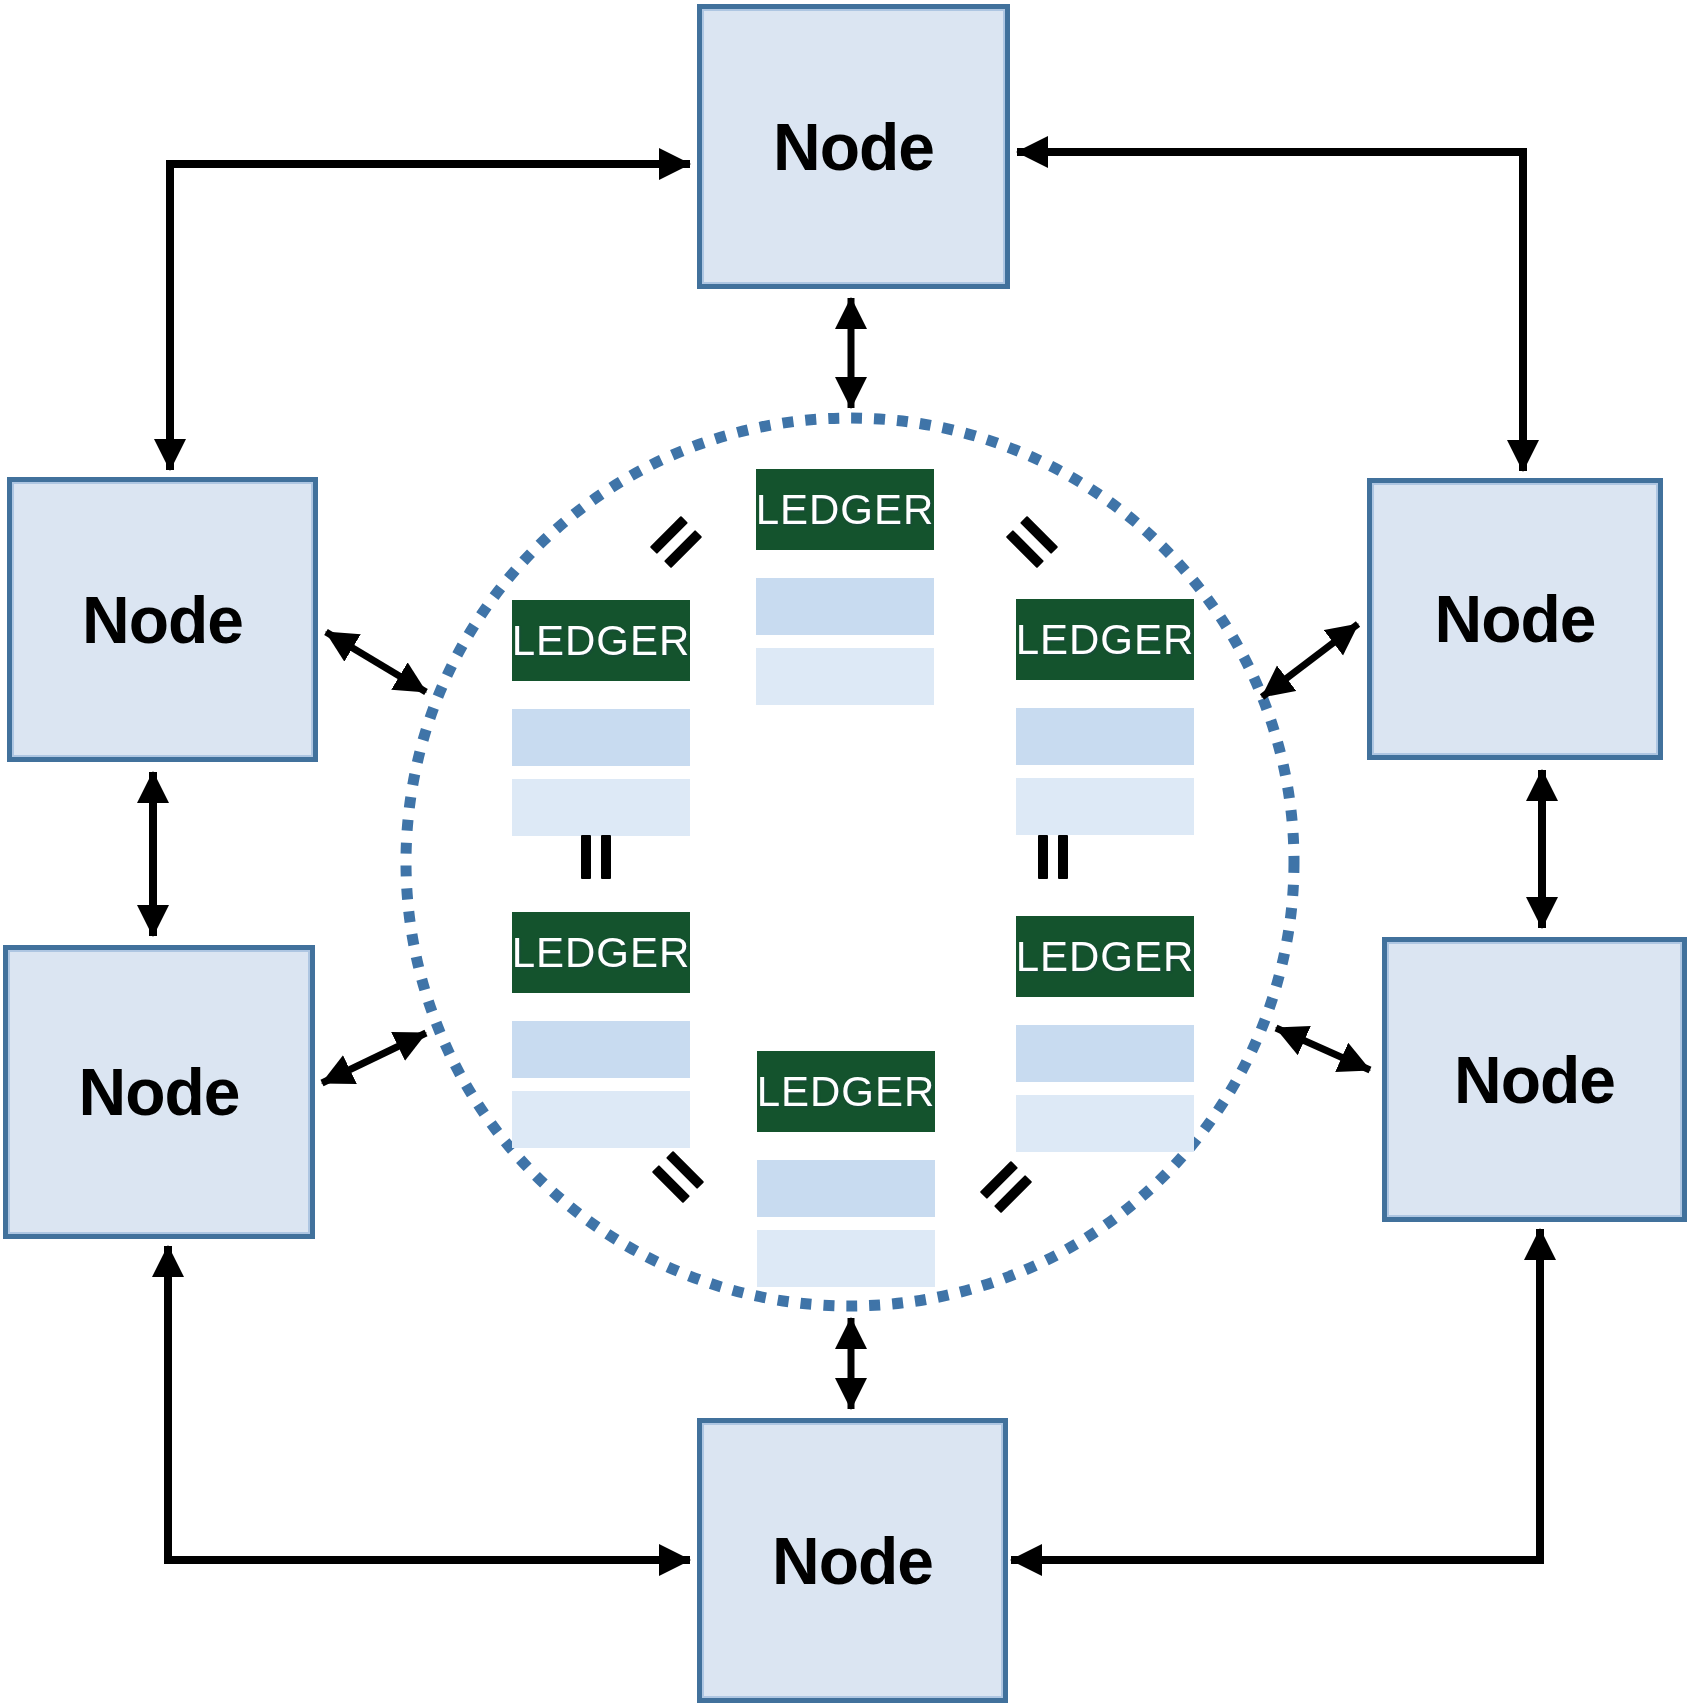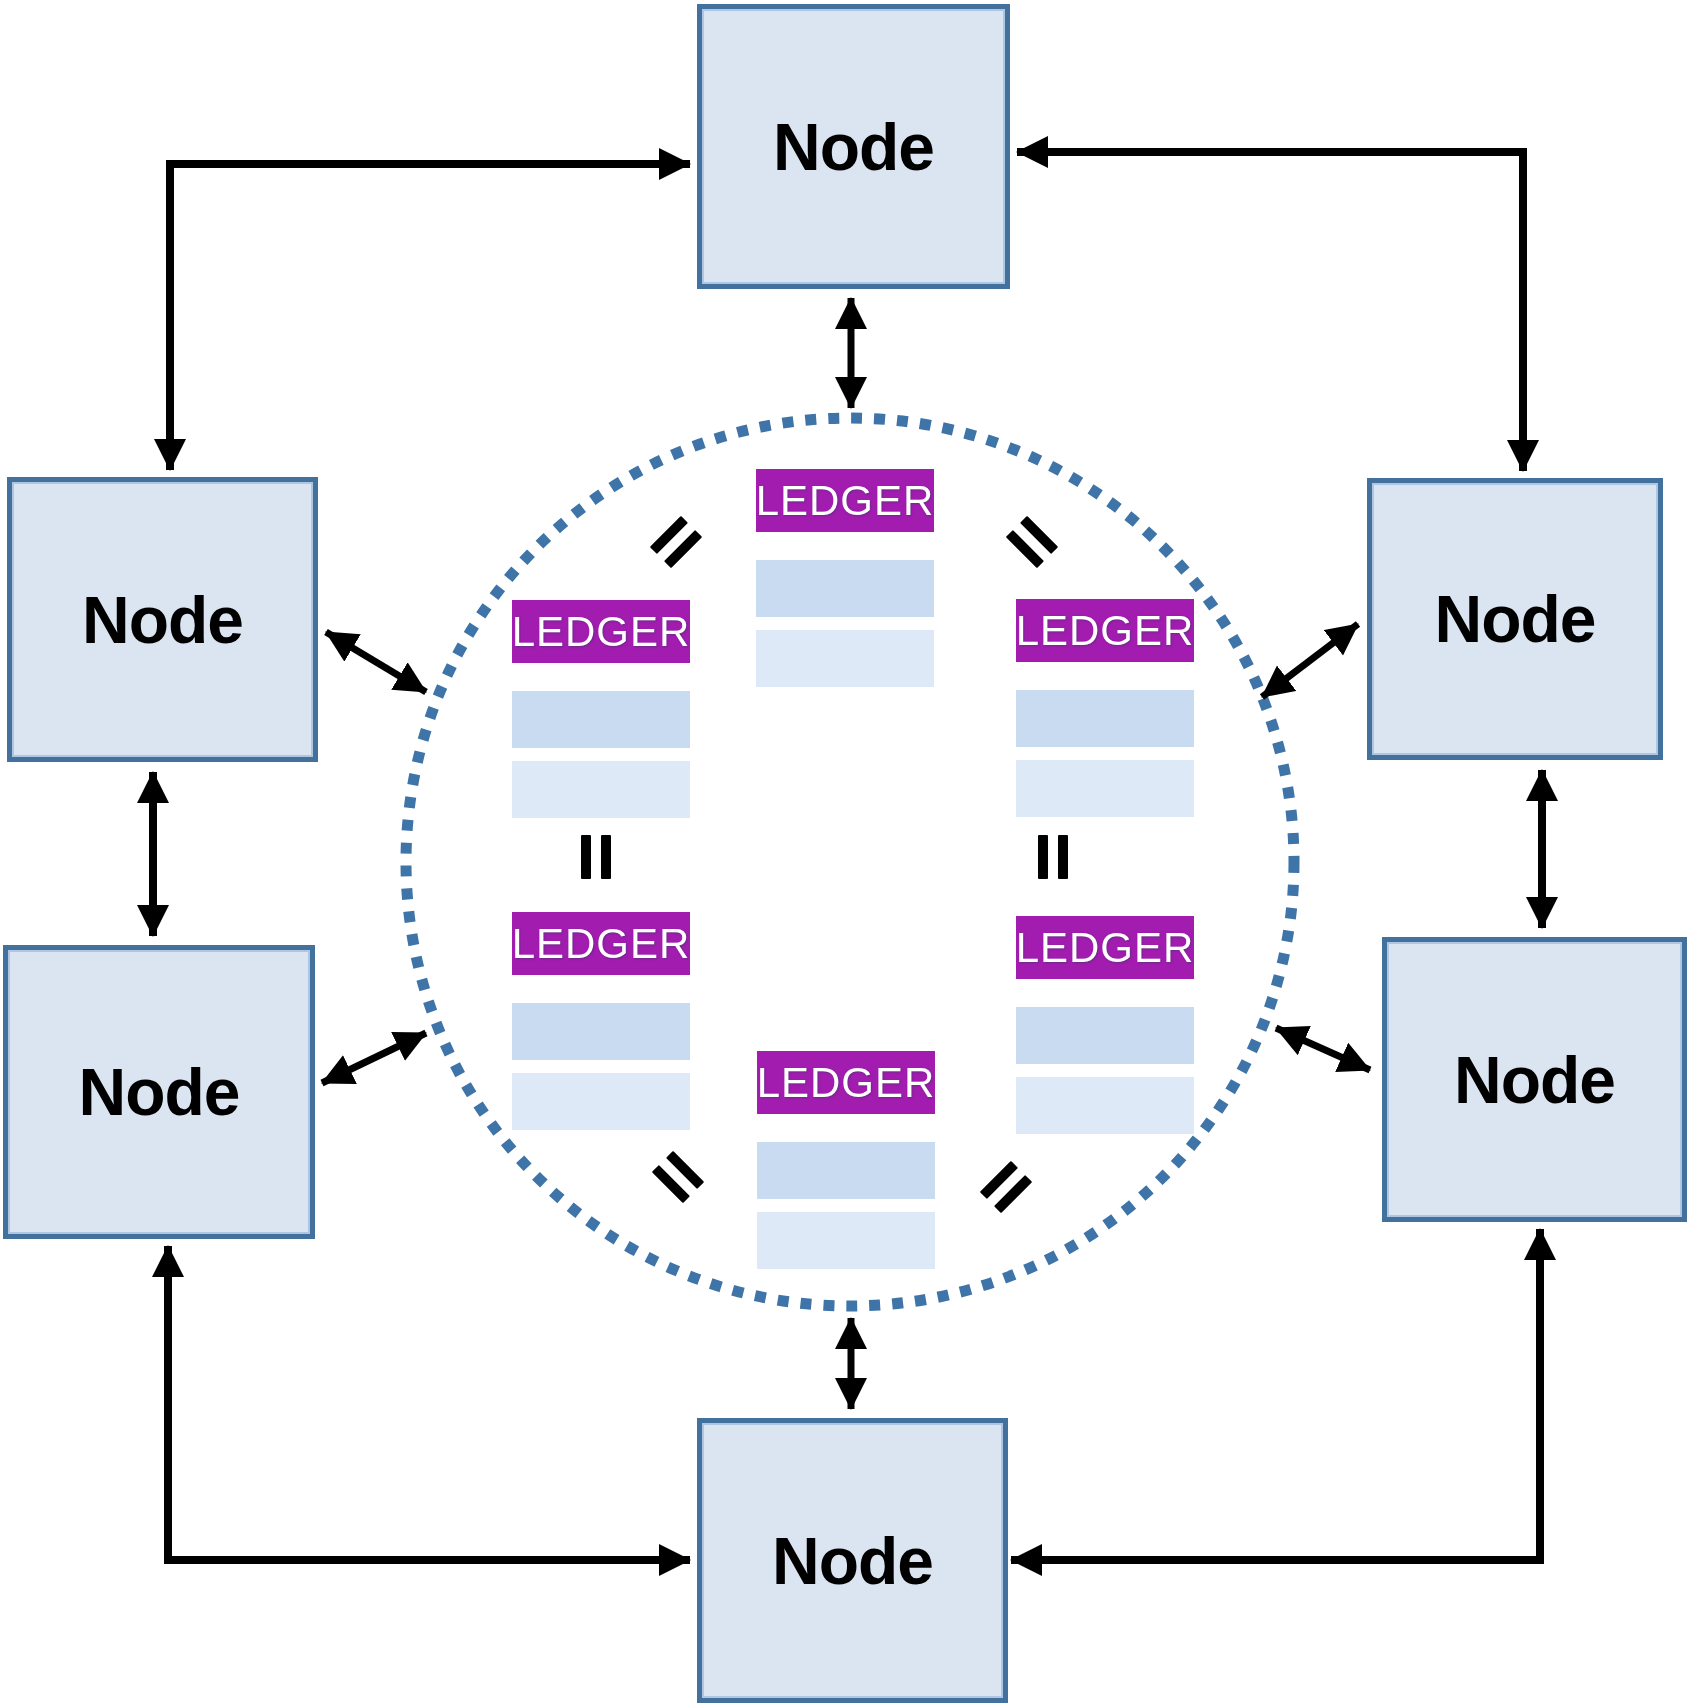--- a/index.html
+++ b/index.html
@@ -25,22 +25,22 @@
     font-size:66px;
     color:#000000;
     letter-spacing:-1px;
   }
   .ledger{
     position:absolute;
     width:178px;
     z-index:2;
   }
   .ledger .hdr{
-    height:63px;
-    background:#a21caf;
+    height:81px;
+    background:#14532d;
     color:#ffffff;
     display:flex;align-items:center;justify-content:center;
     font-size:42px;
     letter-spacing:1px;
     text-shadow:1px 1px 2px rgba(40,60,90,0.45);
     margin-bottom:28px;
   }
   .ledger .row1{
     height:57px;background:#c8dbf0;margin-bottom:13px;
   }

